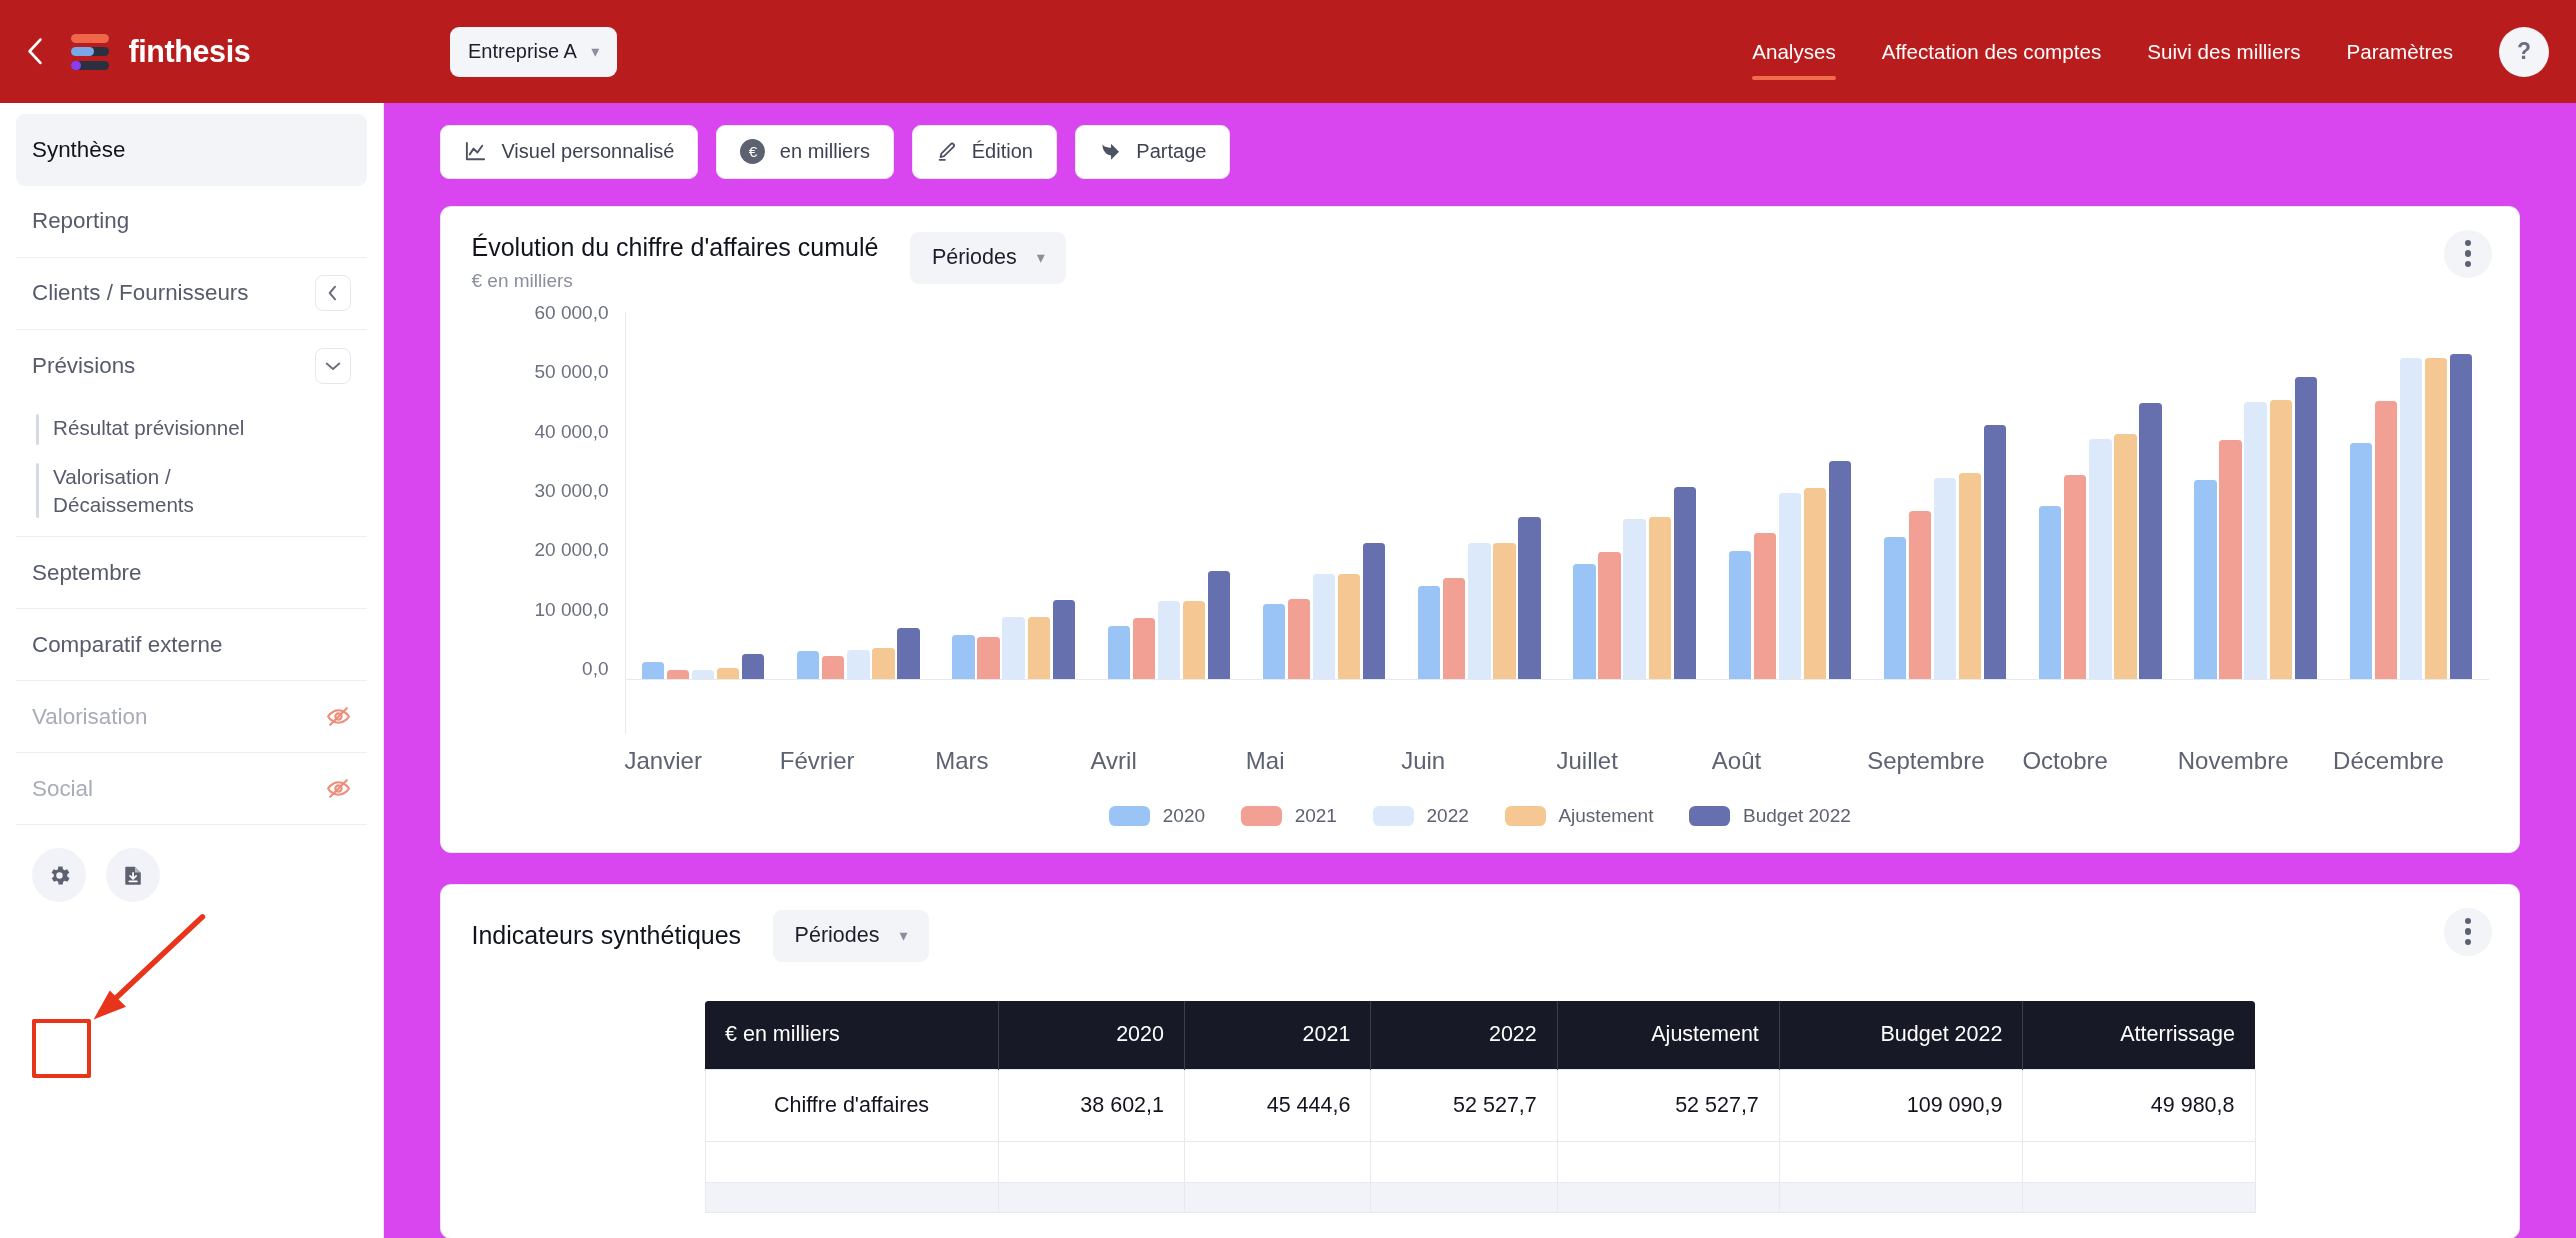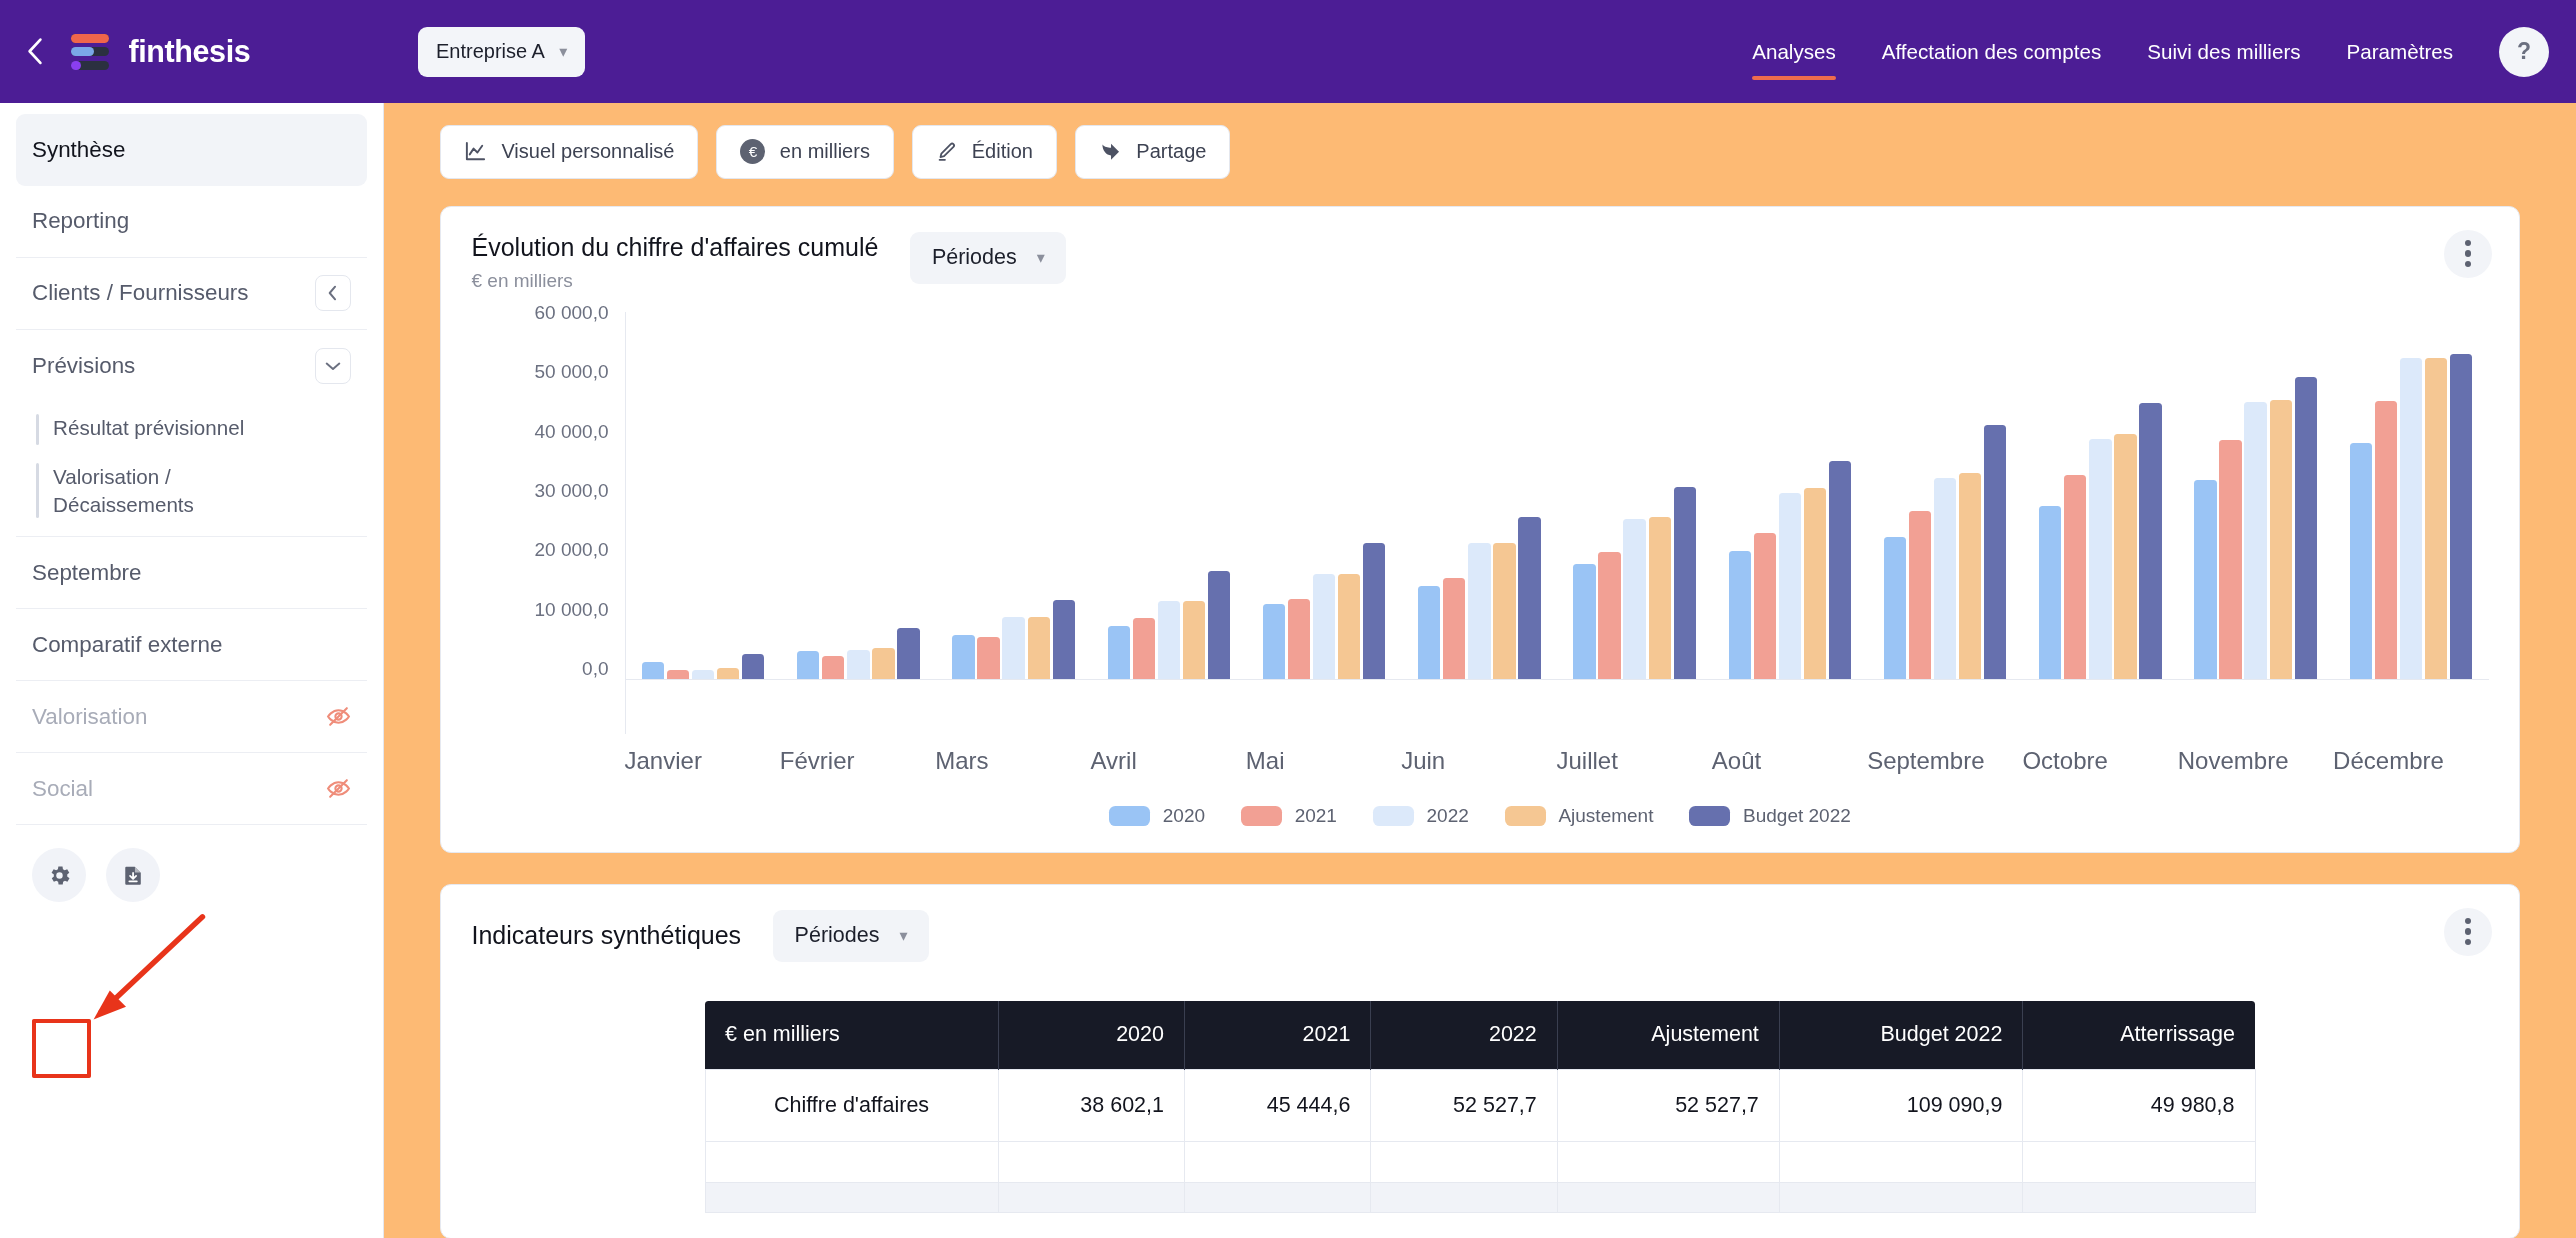--- a/index.html
+++ b/index.html
@@ -5,22 +5,22 @@
   * { box-sizing: border-box; margin: 0; padding: 0; }
   html, body {
     width: 2576px; height: 1239px;
     font-family: "Liberation Sans", sans-serif;
     background: #ffffff; overflow: hidden;
   }
   .app { position: relative; width: 2576px; height: 1239px; display: flex; flex-direction: column; }
 
   
   .topbar {
-    height: 103px; min-height: 103px; background: #4c1d95;
-    display: flex; align-items: center; position: relative; z-index: 30;
+    height: 103px; min-height: 103px; background: #b91c1c;
+    display: flex; align-items: center; position: relative; z-index: 30; gap: 32px;
   }
   .brand-zone {
     width: 384px; min-width: 384px; height: 103px;
     display: flex; align-items: center; gap: 20px; padding-left: 20px;
   }
   .back-chevron { width: 30.5px; height: 30.5px; display: flex; align-items: center; justify-content: center; cursor: pointer; }
   .back-chevron svg { display: block; }
   .logo-mark { width: 38px; height: 38px; display: flex; flex-direction: column; justify-content: center; gap: 4.5px; }
   .logo-bar { height: 9px; border-radius: 5.4px; background: #2b3040; position: relative; }
   .logo-bar i { position: absolute; left: 0; top: 0; bottom: 0; border-radius: 5.4px; display: block; }
@@ -83,21 +83,21 @@
   .sub-item .tick { width: 2.7px; align-self: stretch; min-height: 30.5px; background: #d6dae3; border-radius: 1.8px; flex: 0 0 2.7px; }
   .side-actions { display: flex; align-items: center; gap: 20px; padding: 23px 16px; }
   .circ-btn {
     width: 54px; height: 54px; border-radius: 50%; background: #f1f3f8;
     display: flex; align-items: center; justify-content: center; color: #5d6271; cursor: pointer;
   }
   .annot-box { position: absolute; border: 4.5px solid #e8341a; border-radius: 1.8px; pointer-events: none; }
   .annot-arrow { position: absolute; pointer-events: none; }
 
   
-  .main { flex: 1; background: #fdba74; overflow: hidden; padding: 21.5px 56px 0 56px; position: relative; }
+  .main { flex: 1; background: #d946ef; overflow: hidden; padding: 21.5px 56px 0 56px; position: relative; }
   .toolbar { display: flex; gap: 18px; margin-bottom: 27px; }
   .tool-btn {
     background: #fff; border: 0.9px solid #e4e7ee; border-radius: 9px; height: 54px;
     display: flex; align-items: center; gap: 14.4px; padding: 0 23px;
     font-size: 20px; color: #3d4252; cursor: pointer; white-space: nowrap;
   }
   .tool-btn .ico { display: flex; align-items: center; color: #4d5263; }
   .euro-badge {
     width: 25px; height: 25px; border-radius: 50%; background: #5d6271; color: #fff;
     font-size: 15.3px; display: flex; align-items: center; justify-content: center;

